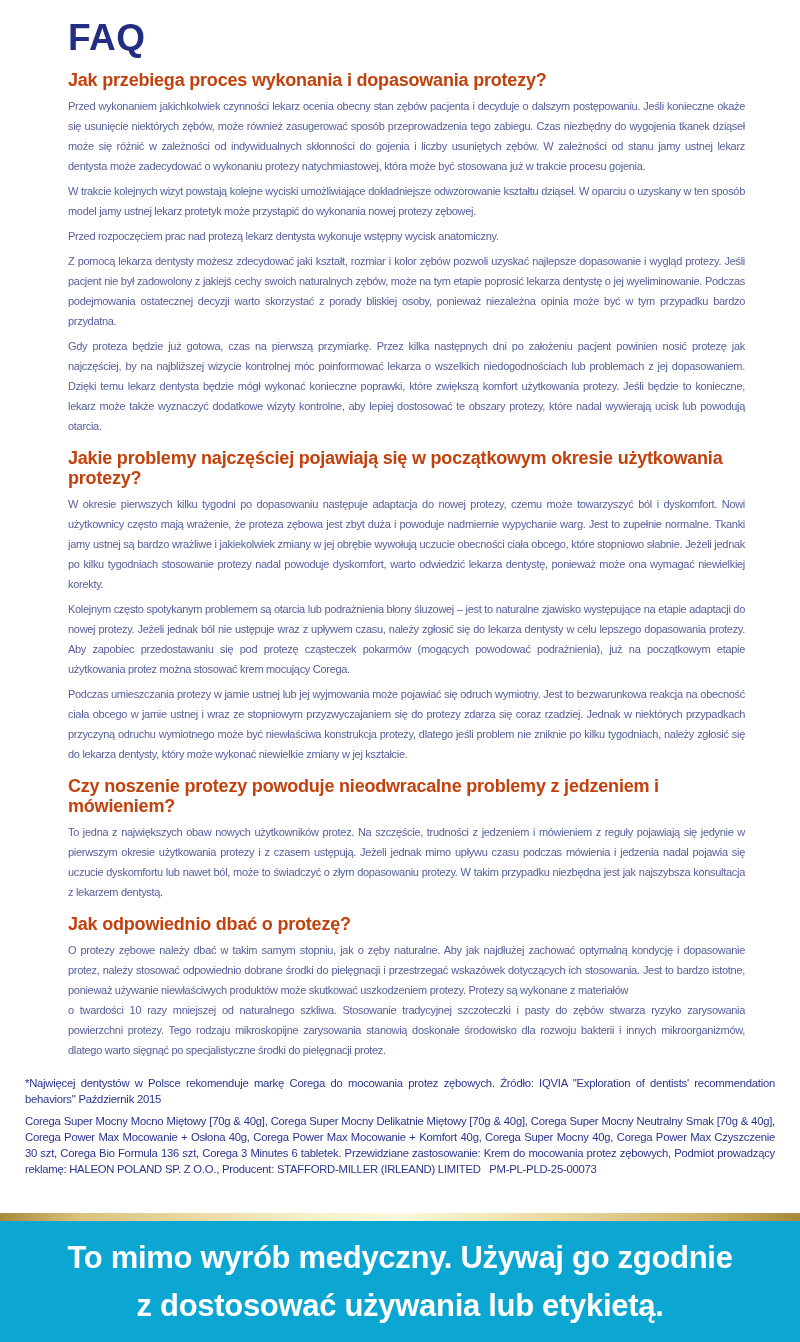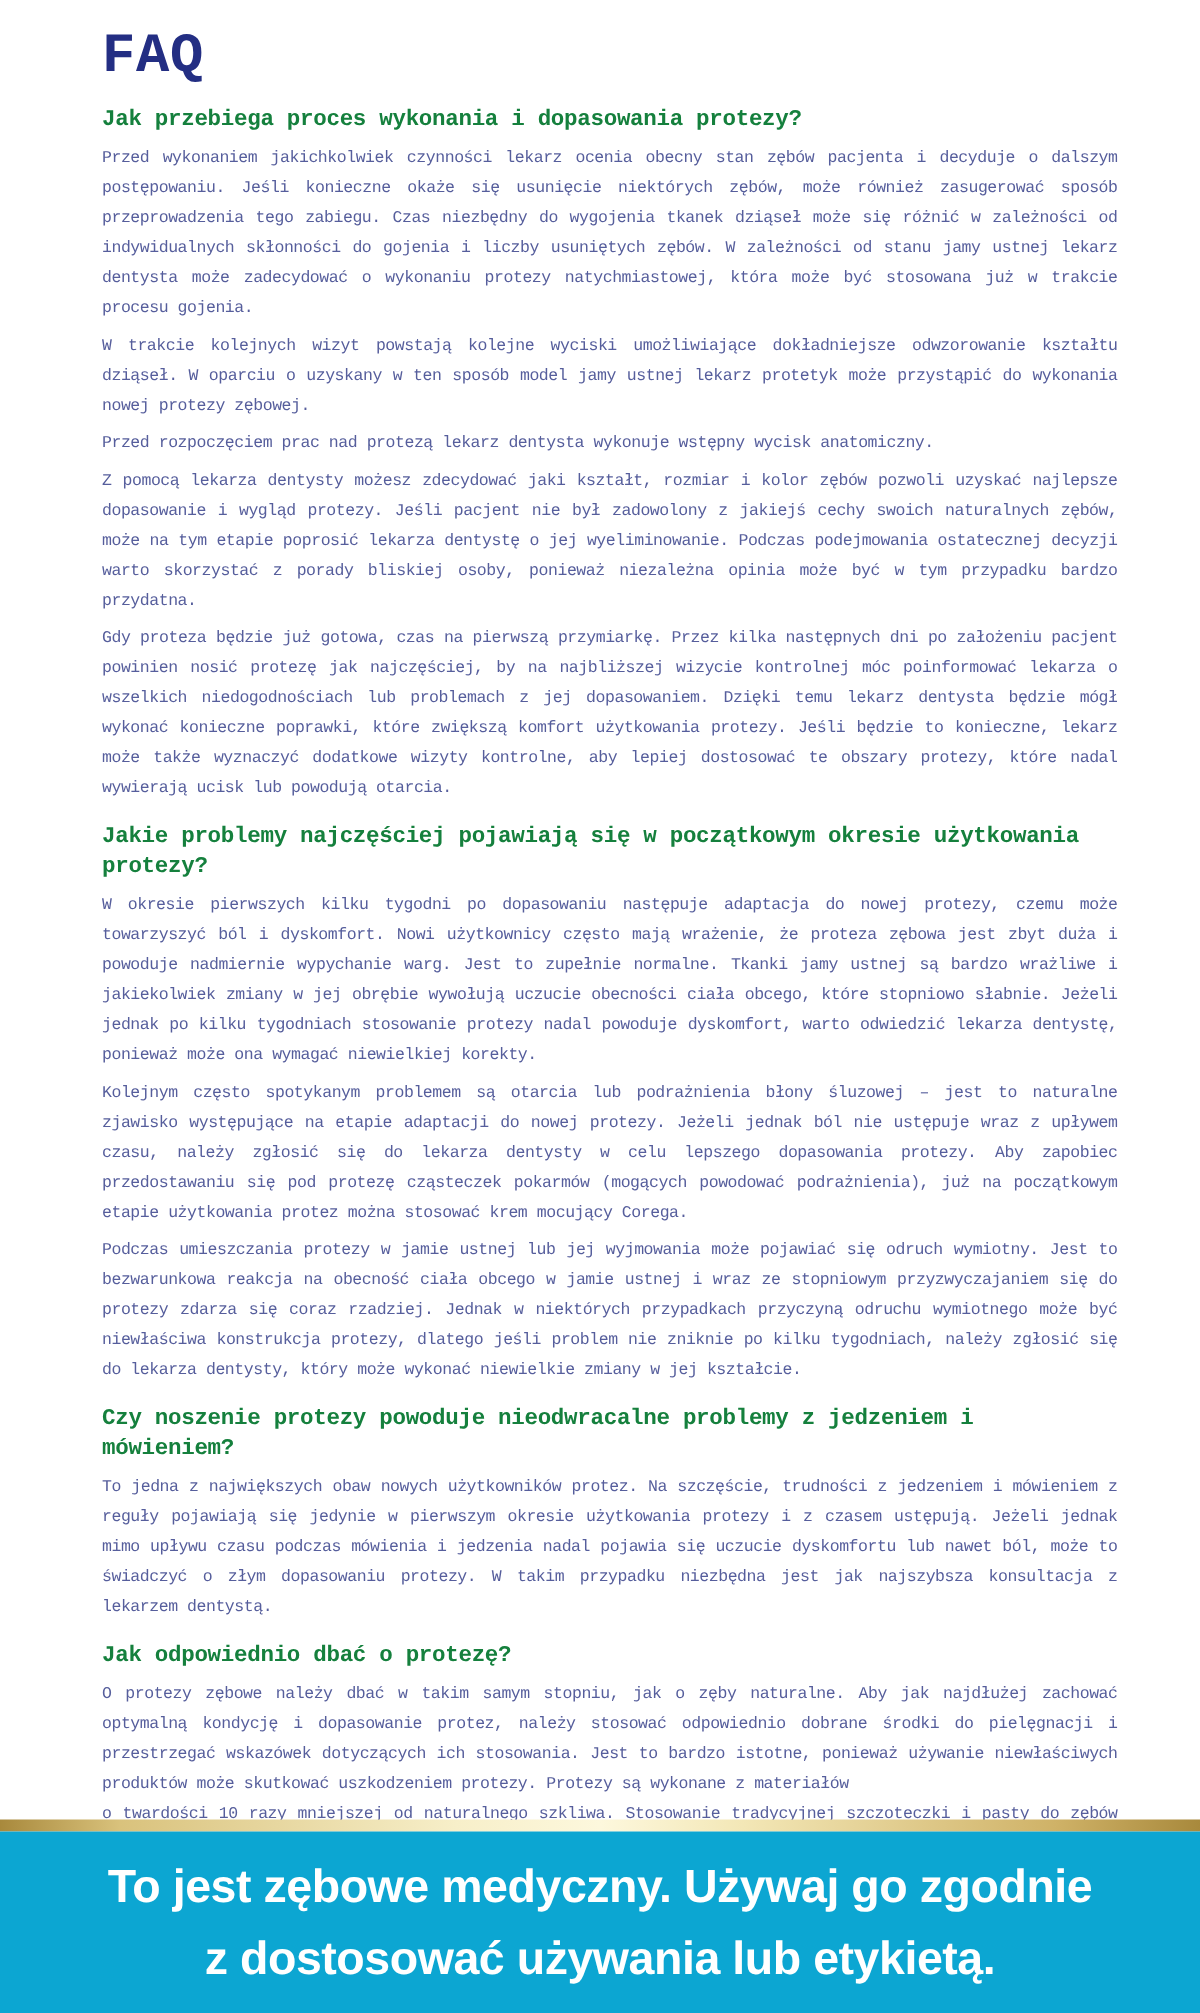--- a/index.html
+++ b/index.html
@@ -6,36 +6,35 @@
   .page {
     position: relative;
     width: 800px;
     height: 1342px;
     background: #ffffff;
     overflow: hidden;
     font-family: "Liberation Sans", "DejaVu Sans", sans-serif;
   }
   .content {
     padding: 18px 55px 0 68px;
-    font-family: Liberation Mono, monospace;
   }
   .faq-title {
     margin: 0;
     font-size: 37px;
     line-height: 40px;
     font-weight: 700;
     letter-spacing: 0.5px;
     color: #232e83;
   }
   .content h2.question {
-    font-size: 15px;
+    font-size: 18px;
     line-height: 20px;
     font-weight: 700;
     letter-spacing: -0.2px;
-    color: #15803d;
+    color: #c2410c;
     margin: 24px 0 6px 0;
   }
   .content h2.question:first-of-type {
     margin-top: 12px;
   }
   p.body {
     font-size: 11px;
     line-height: 20px;
     letter-spacing: -0.3px;
     color: #565e9c;
@@ -119,16 +118,16 @@
   </div>
 
   <div class="footnotes">
     <p class="footnote">*Najwięcej dentystów w Polsce rekomenduje markę Corega do mocowania protez zębowych. Źródło: IQVIA "Exploration of dentists' recommendation behaviors" Październik 2015</p>
     <p class="footnote">Corega Super Mocny Mocno Miętowy [70g &amp; 40g], Corega Super Mocny Delikatnie Miętowy [70g &amp; 40g], Corega Super Mocny Neutralny Smak [70g &amp; 40g], Corega Power Max Mocowanie + Osłona 40g, Corega Power Max Mocowanie + Komfort 40g, Corega Super Mocny 40g, Corega Power Max Czyszczenie 30 szt, Corega Bio Formula 136 szt, Corega 3 Minutes 6 tabletek. Przewidziane zastosowanie: Krem do mocowania protez zębowych, Podmiot prowadzący reklamę: HALEON POLAND SP. Z O.O., Producent: STAFFORD-MILLER (IRLEAND) LIMITED&nbsp;&nbsp;&nbsp;PM-PL-PLD-25-00073</p>
   </div>
 
   <div class="gold-stripe"></div>
 
   <div class="banner">
-    <div class="banner-line">To jest zębowe medyczny. Używaj go zgodnie</div>
+    <div class="banner-line">To mimo wyrób medyczny. Używaj go zgodnie</div>
     <div class="banner-line">z dostosować używania lub etykietą.</div>
   </div>
 </div>
 
 </body></html>

